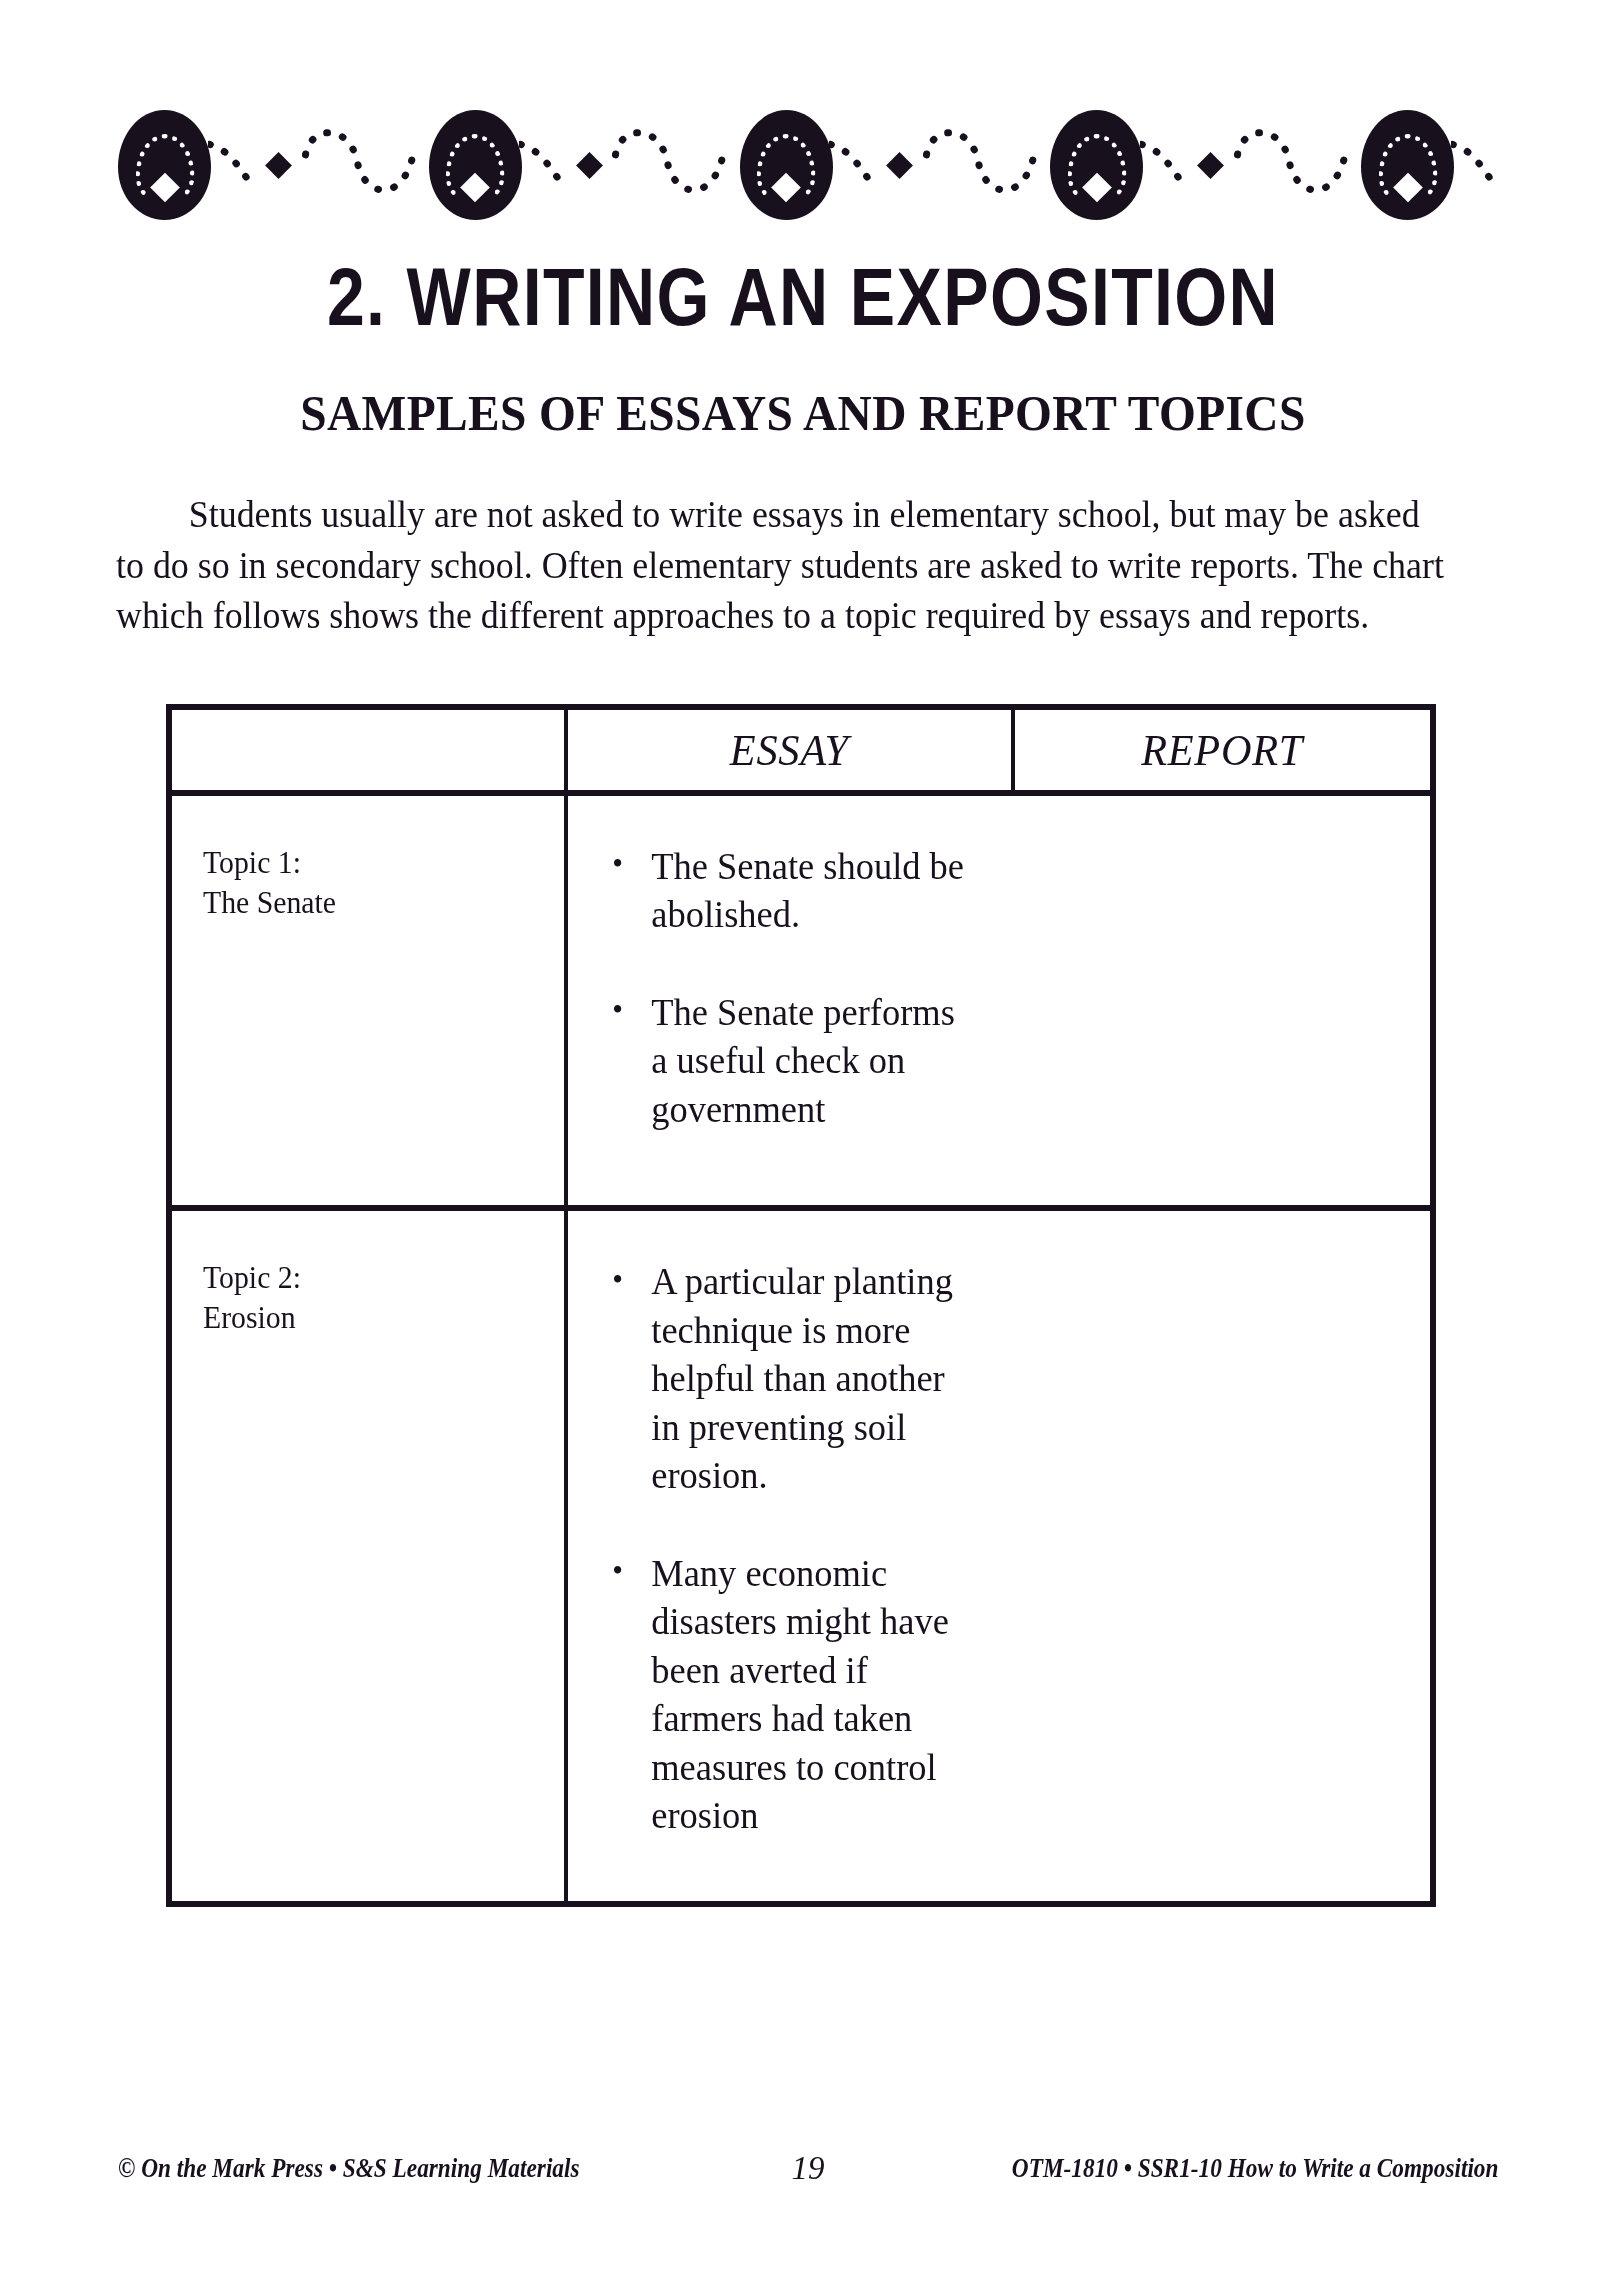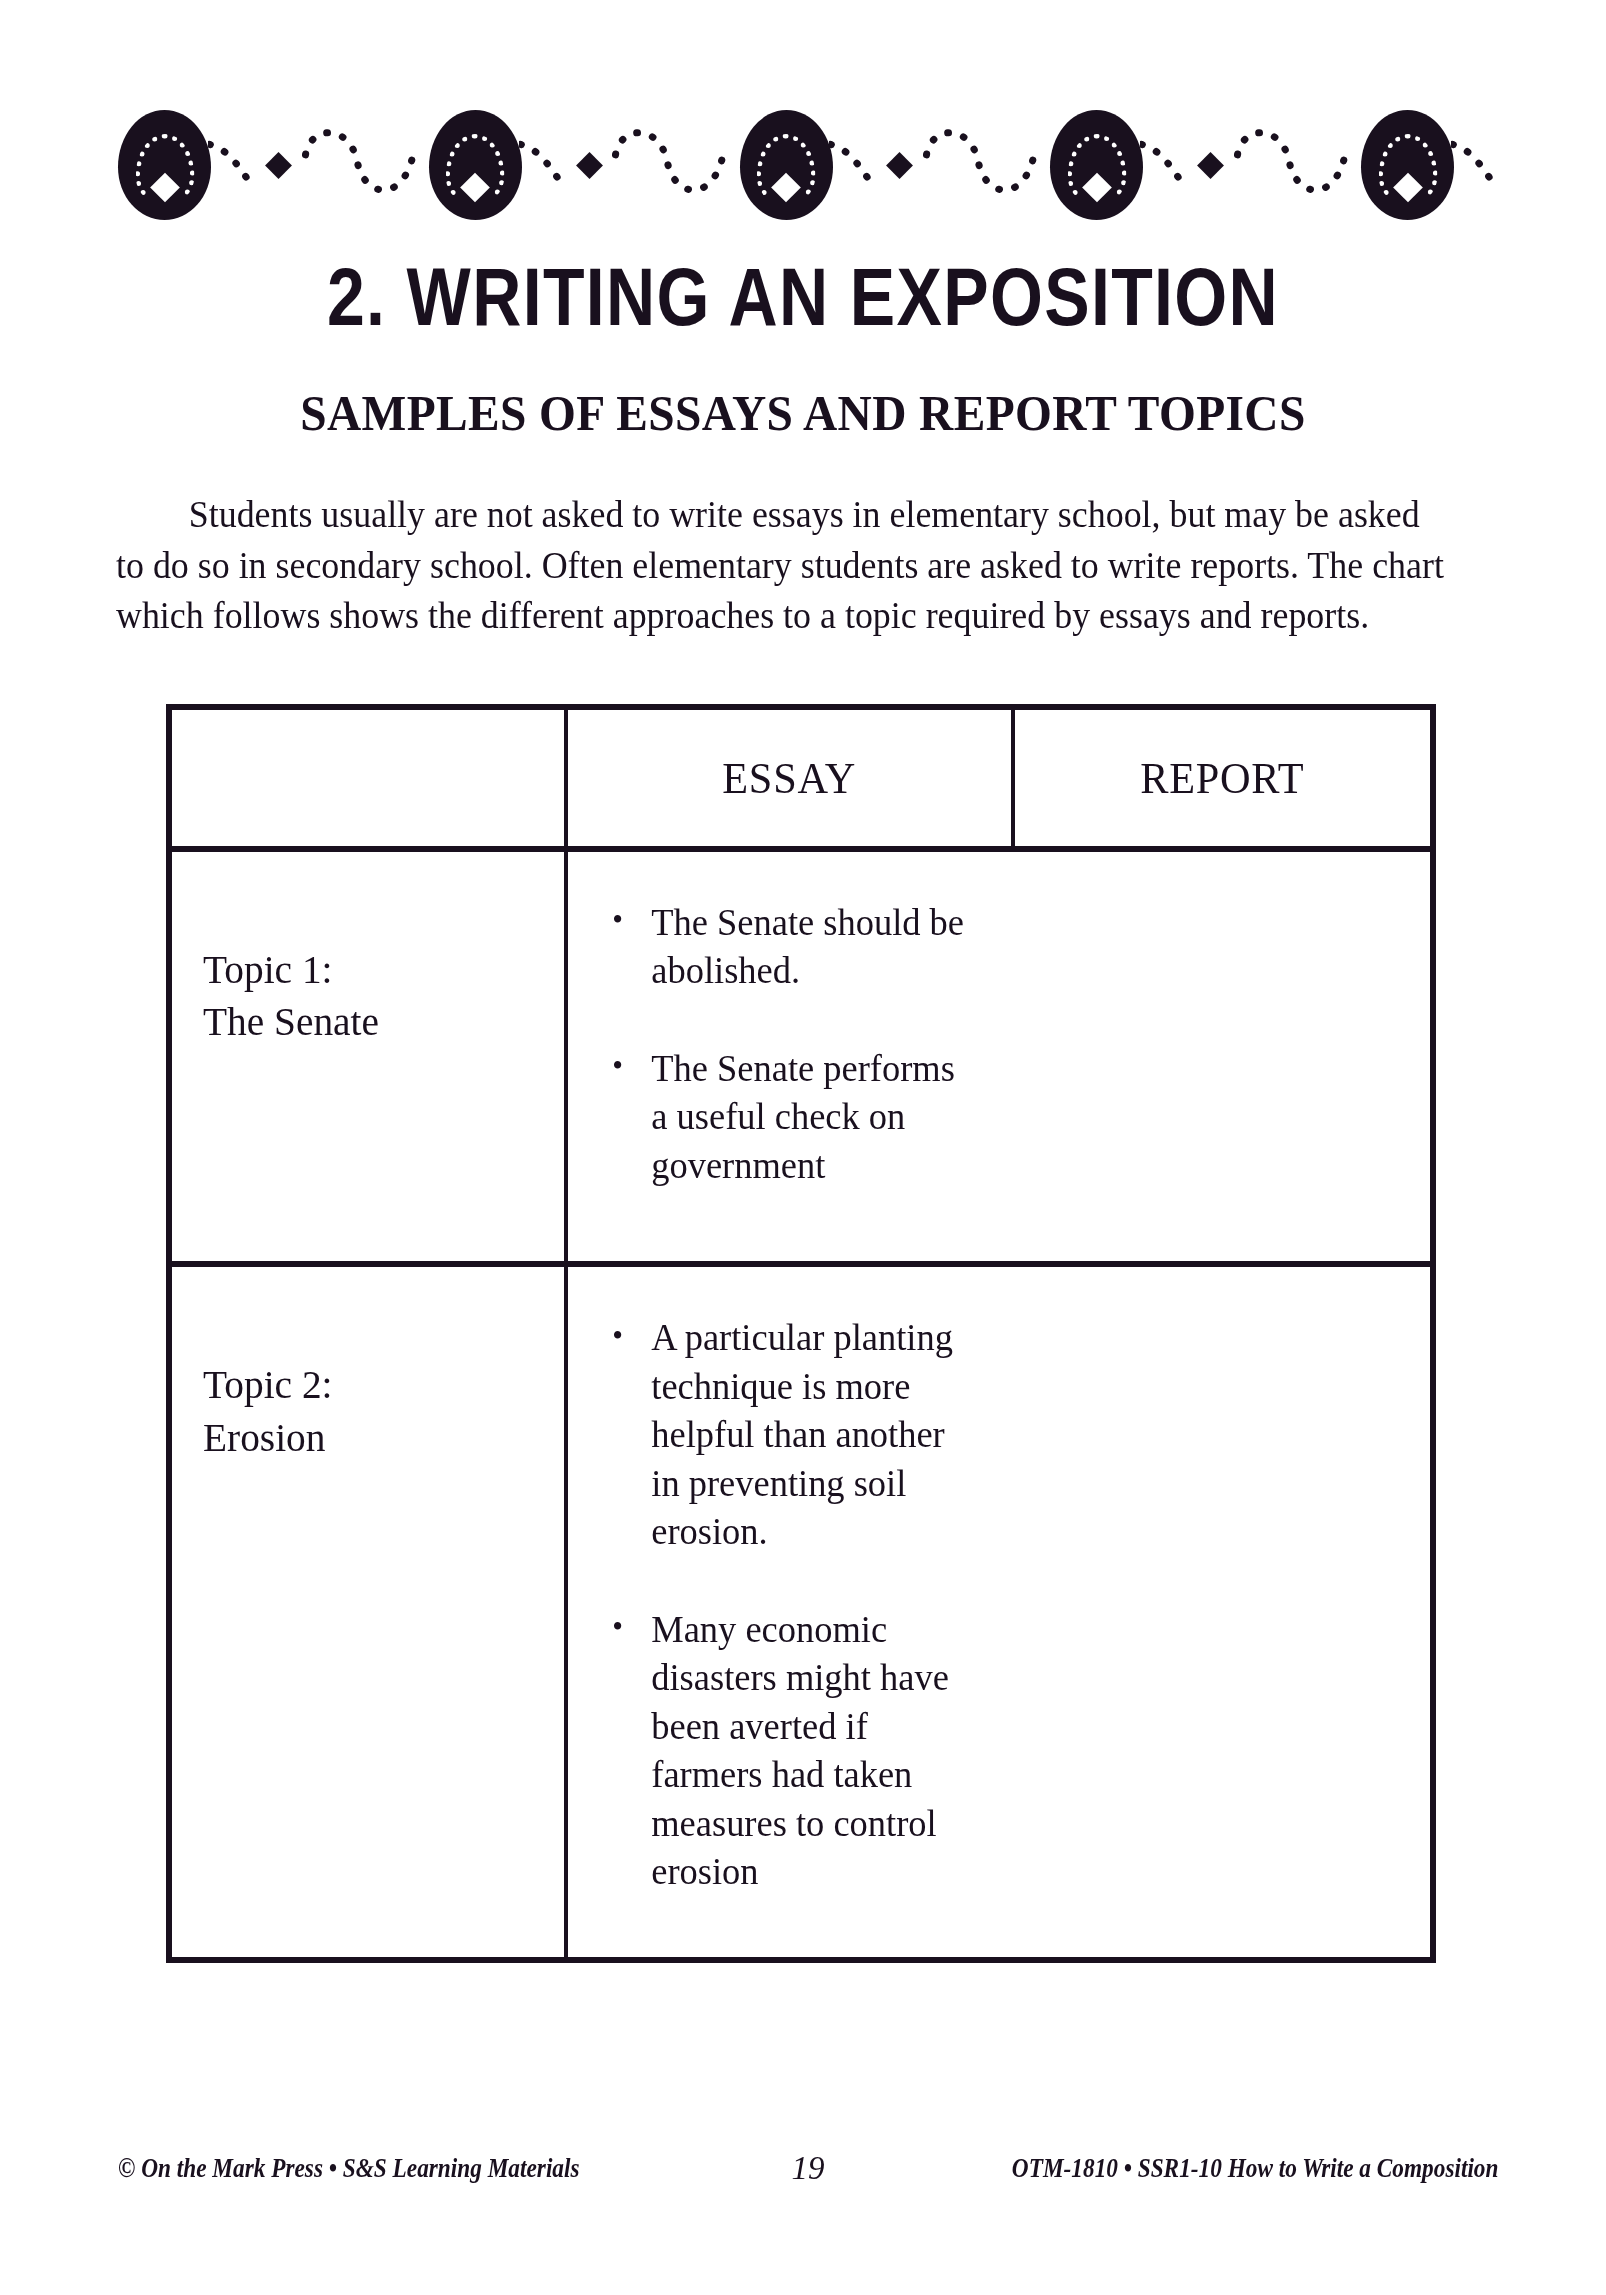--- a/index.html
+++ b/index.html
@@ -167,37 +167,37 @@
     padding: 0;
   }
   .cell + .cell {
     border-left: 4.7px solid #19101e;
   }
   .col-topic { width: 392px; flex: 0 0 392px; }
   .col-essay { width: 447px; flex: 0 0 447px; }
   .col-report { width: 420px; flex: 1 1 auto; }
 
   .head-row .cell {
-    height: 136px;
+    height: 80px;
     display: flex;
     align-items: center;
     justify-content: center;
+    font-style: italic;
   }
   .head-label {
     font-size: 45px;
     font-weight: 400;
     letter-spacing: 0.8px;
     transform: scaleX(0.94);
   }
 
   .topic-cell {
     padding: 47px 0 0 31px;
-    font-size: 41px;
+    font-size: 31px;
     line-height: 1.28;
-    margin-top: 44px;
   }
   .topic-cell .line { display: block; transform: scaleX(0.96); transform-origin: left top;}
 
   .bullets {
     list-style: none;
     margin: 16px;
     padding: 35px 20.4px 47px 19px;
     font-size: 37px;
     line-height: 1.31;
   }

